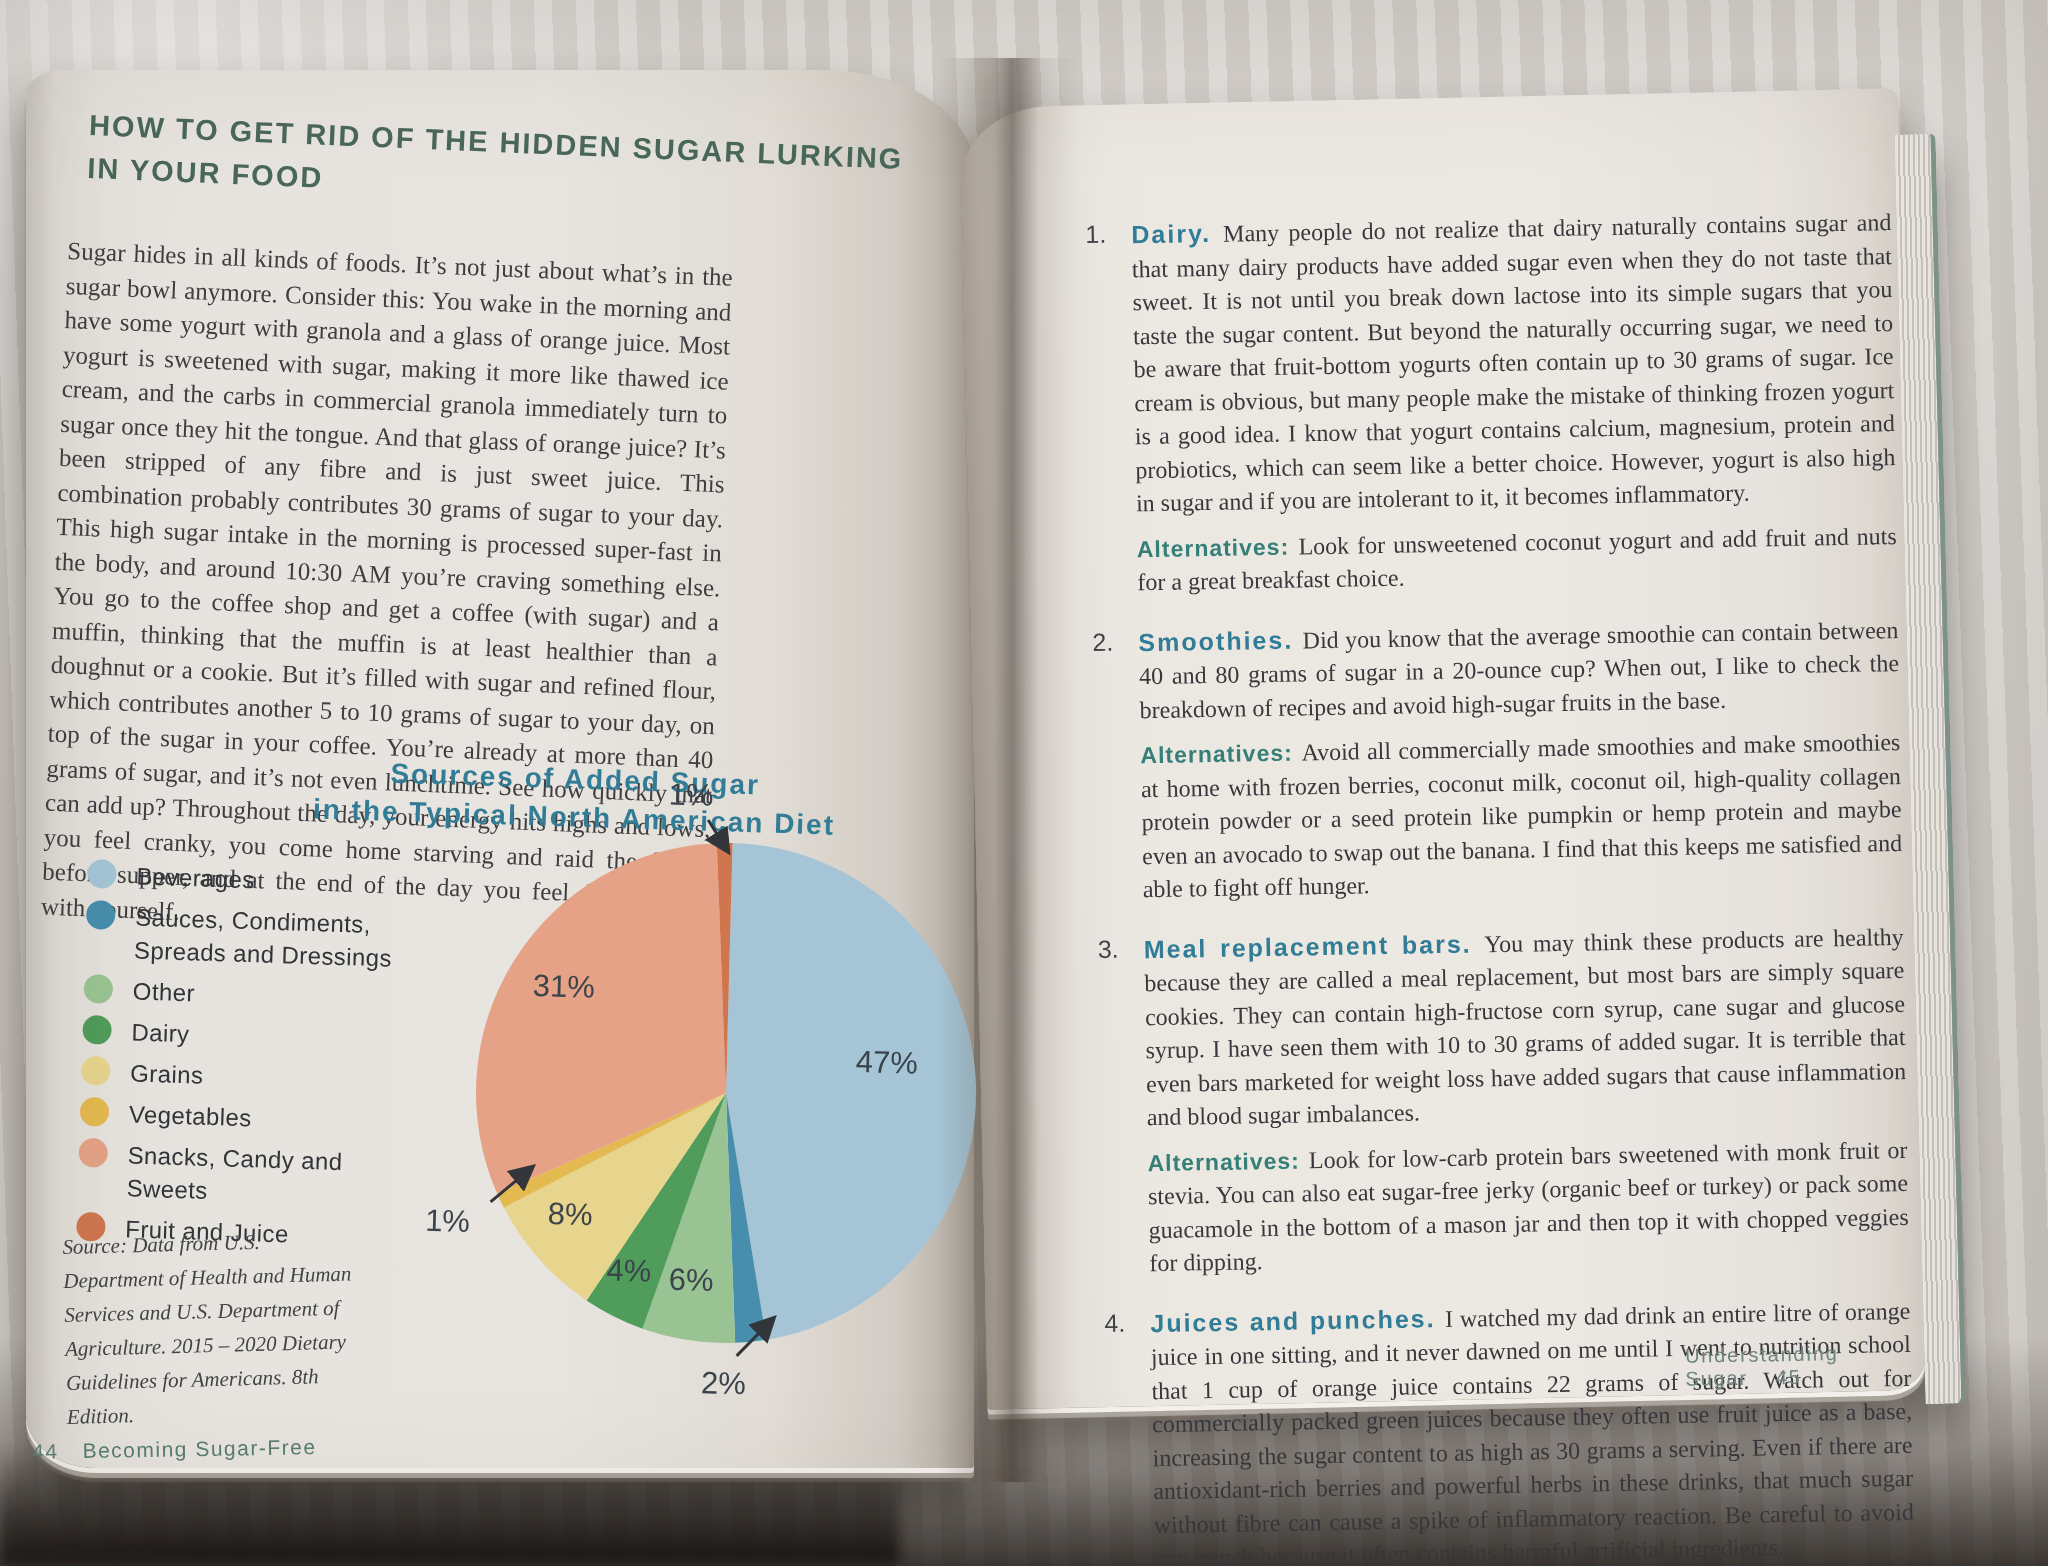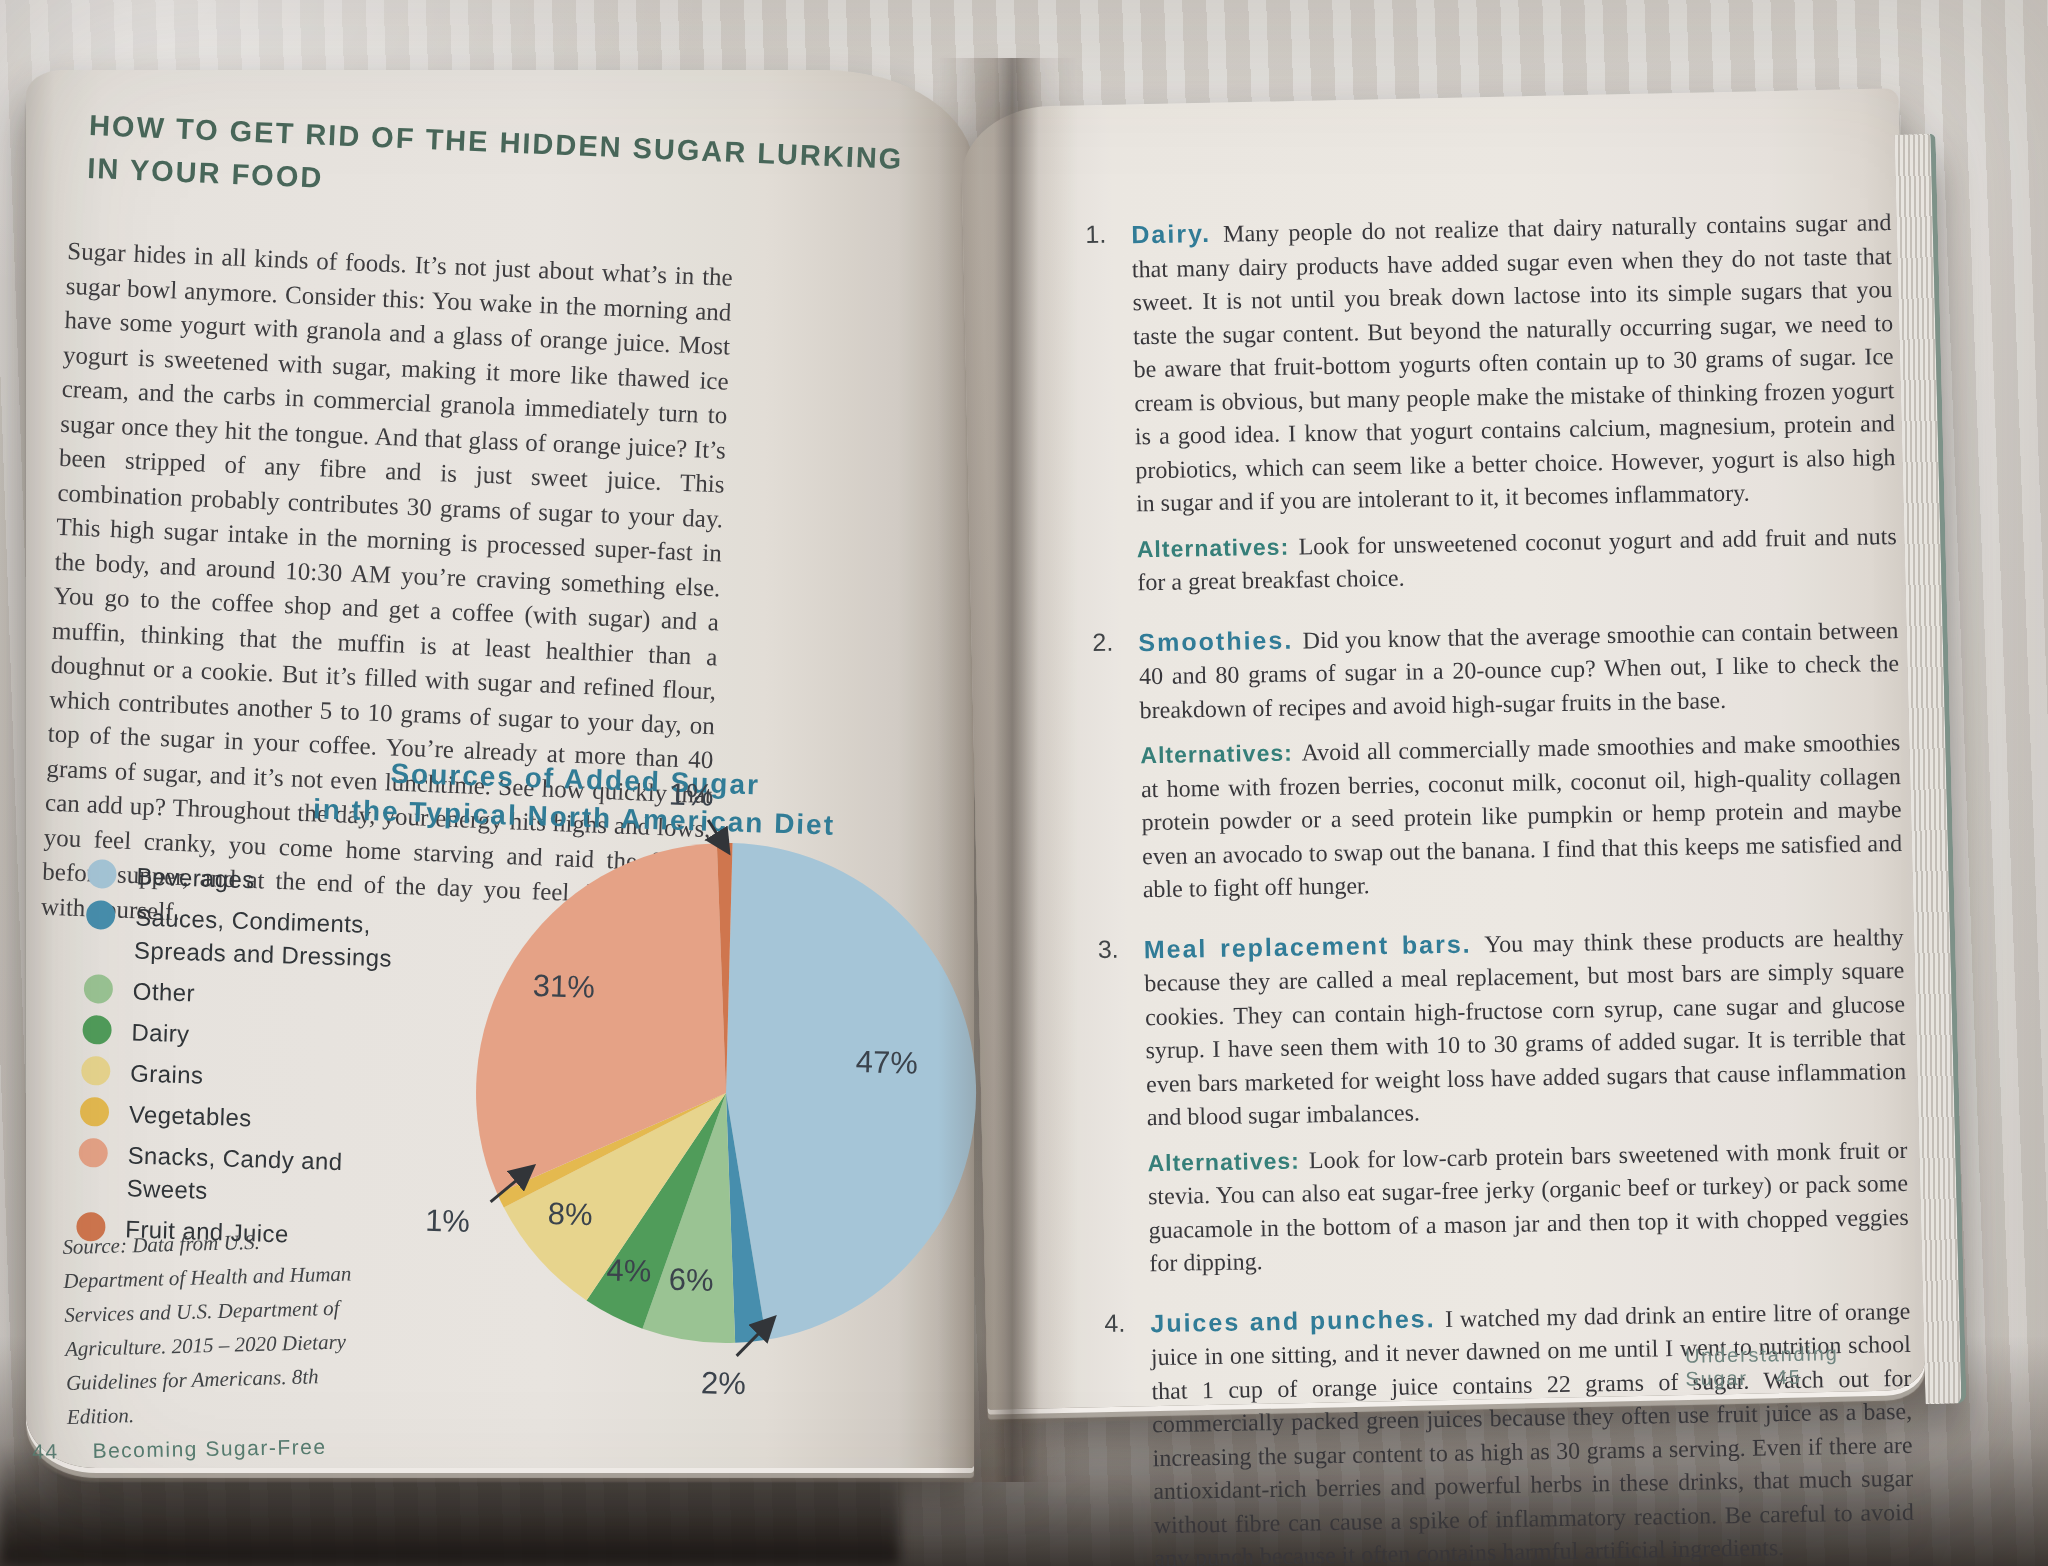--- a/index.html
+++ b/index.html
@@ -50,21 +50,21 @@
   .legend li{display:flex;align-items:flex-start;margin-bottom:8px;}
   .legend .dot{width:29px;height:29px;border-radius:50%;flex:0 0 29px;margin-right:20px;margin-top:1px;}
   .legend .lab{font-size:24px;line-height:33px;color:#2e3438;letter-spacing:.4px;max-width:300px;}
   .pie-svg{position:absolute;left:380px;top:700px;transform:rotate(1.5deg);}
   .pie-svg text{font-family:"Liberation Sans",sans-serif;font-size:31px;fill:#39424b;}
   .lp-source{position:absolute;left:36px;top:1172px;width:300px;
     font-family:"Liberation Serif",serif;font-style:italic;font-size:21px;line-height:34px;color:#3f4346;
     transform:rotate(-1.5deg);transform-origin:0 0;}
   .lp-footer{position:absolute;left:6px;top:1382px;font-size:21px;letter-spacing:1.5px;color:#567e72;
     transform:rotate(-1deg);transform-origin:0 0;}
-  .lp-footer .pno{margin-right:34px;color:#5a8276;}
+  .lp-footer .pno{margin-right:24px;color:#5a8276;}
 
   
   .rp-content{position:absolute;left:948px;top:40px;width:938px;height:1302px;
     transform:rotate(-1deg);transform-origin:60px 60px;}
   .rp-items{position:absolute;left:110px;top:122px;width:806px;}
   .item{position:relative;padding-left:46px;margin-bottom:26px;}
   .item .num{position:absolute;left:0;top:1px;font-size:25px;color:#3f4447;}
   .item p{margin:0 0 12px 0;font-family:"Liberation Serif",serif;font-size:24px;line-height:33.5px;
     color:#36363a;text-align:justify;}
   .item .head{font-family:"Liberation Sans",sans-serif;font-weight:700;font-size:25px;

